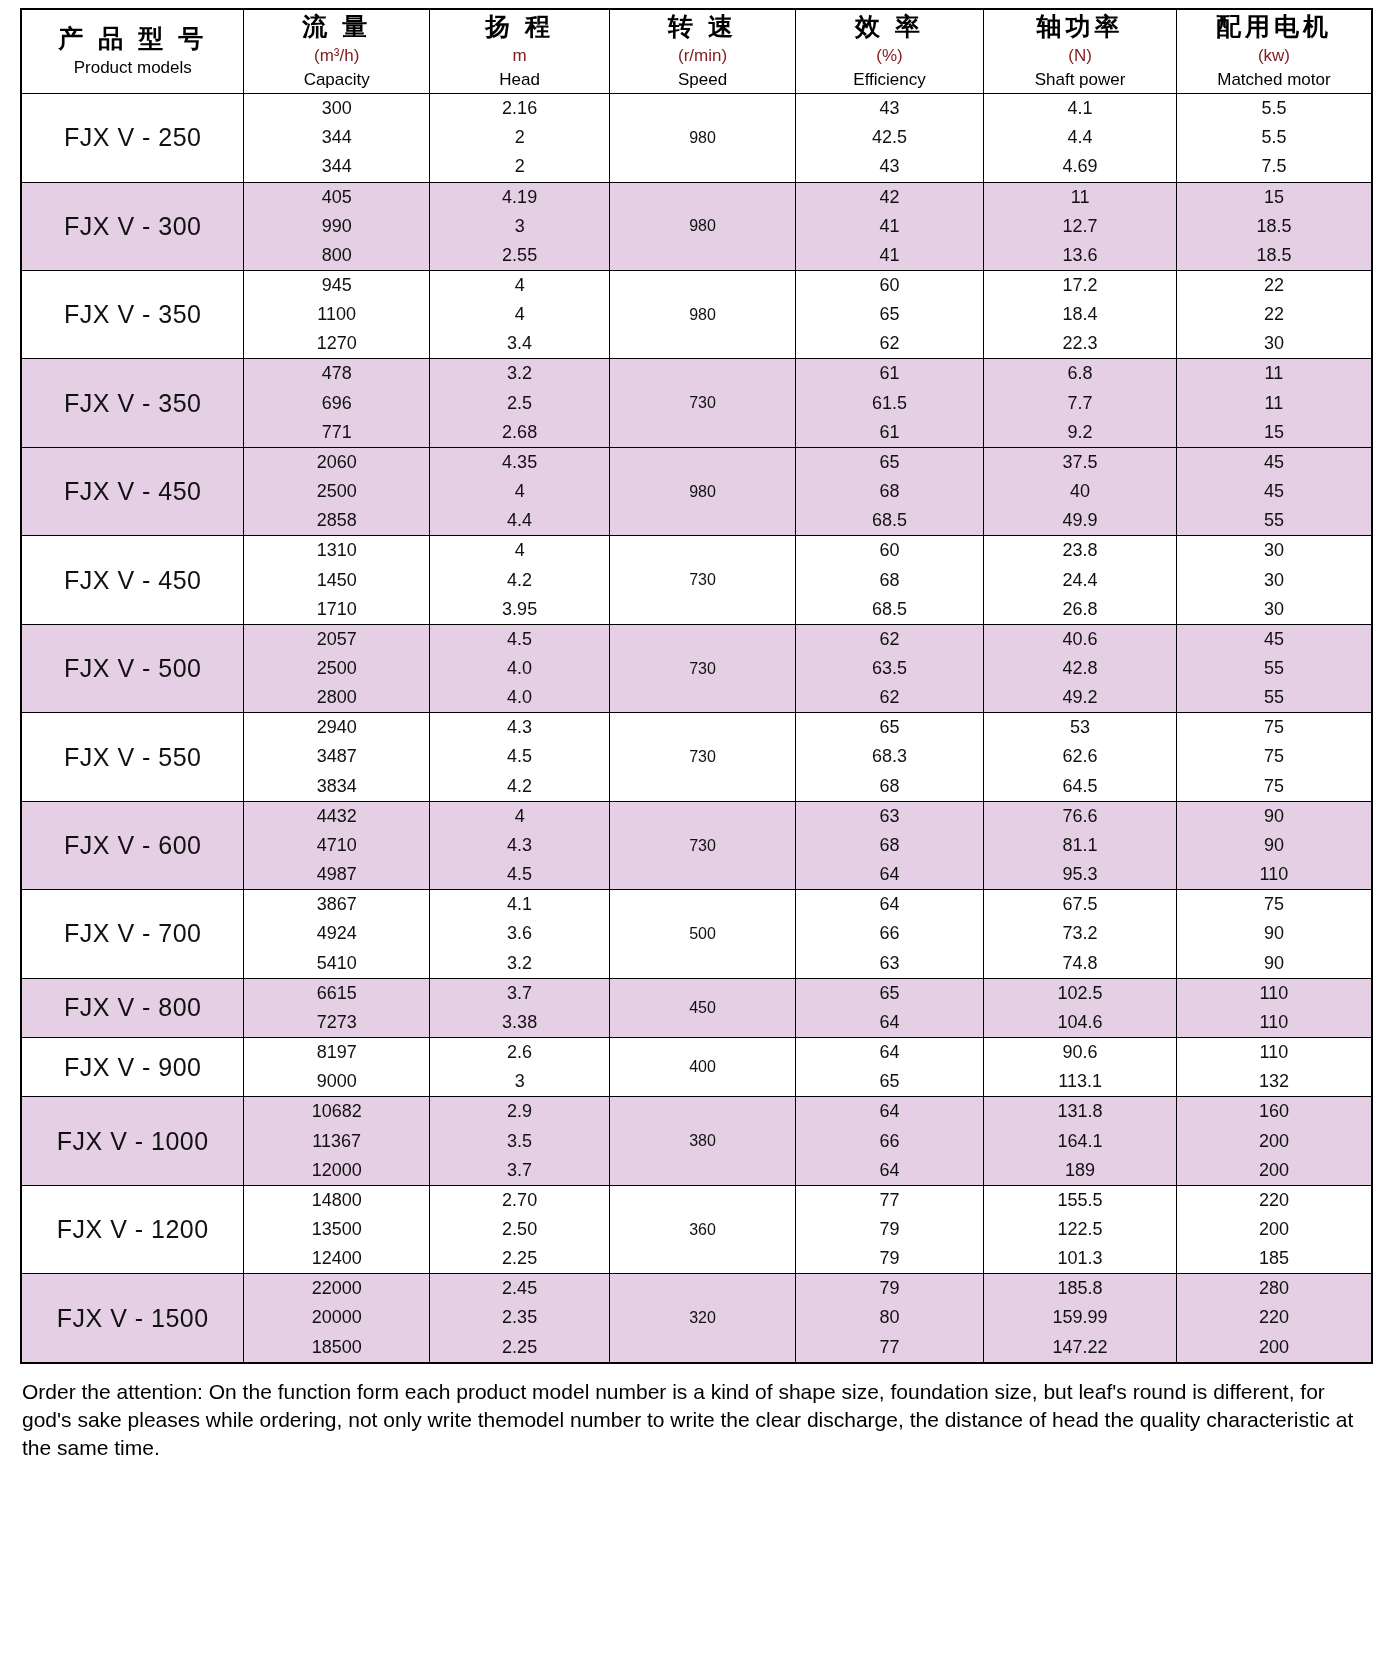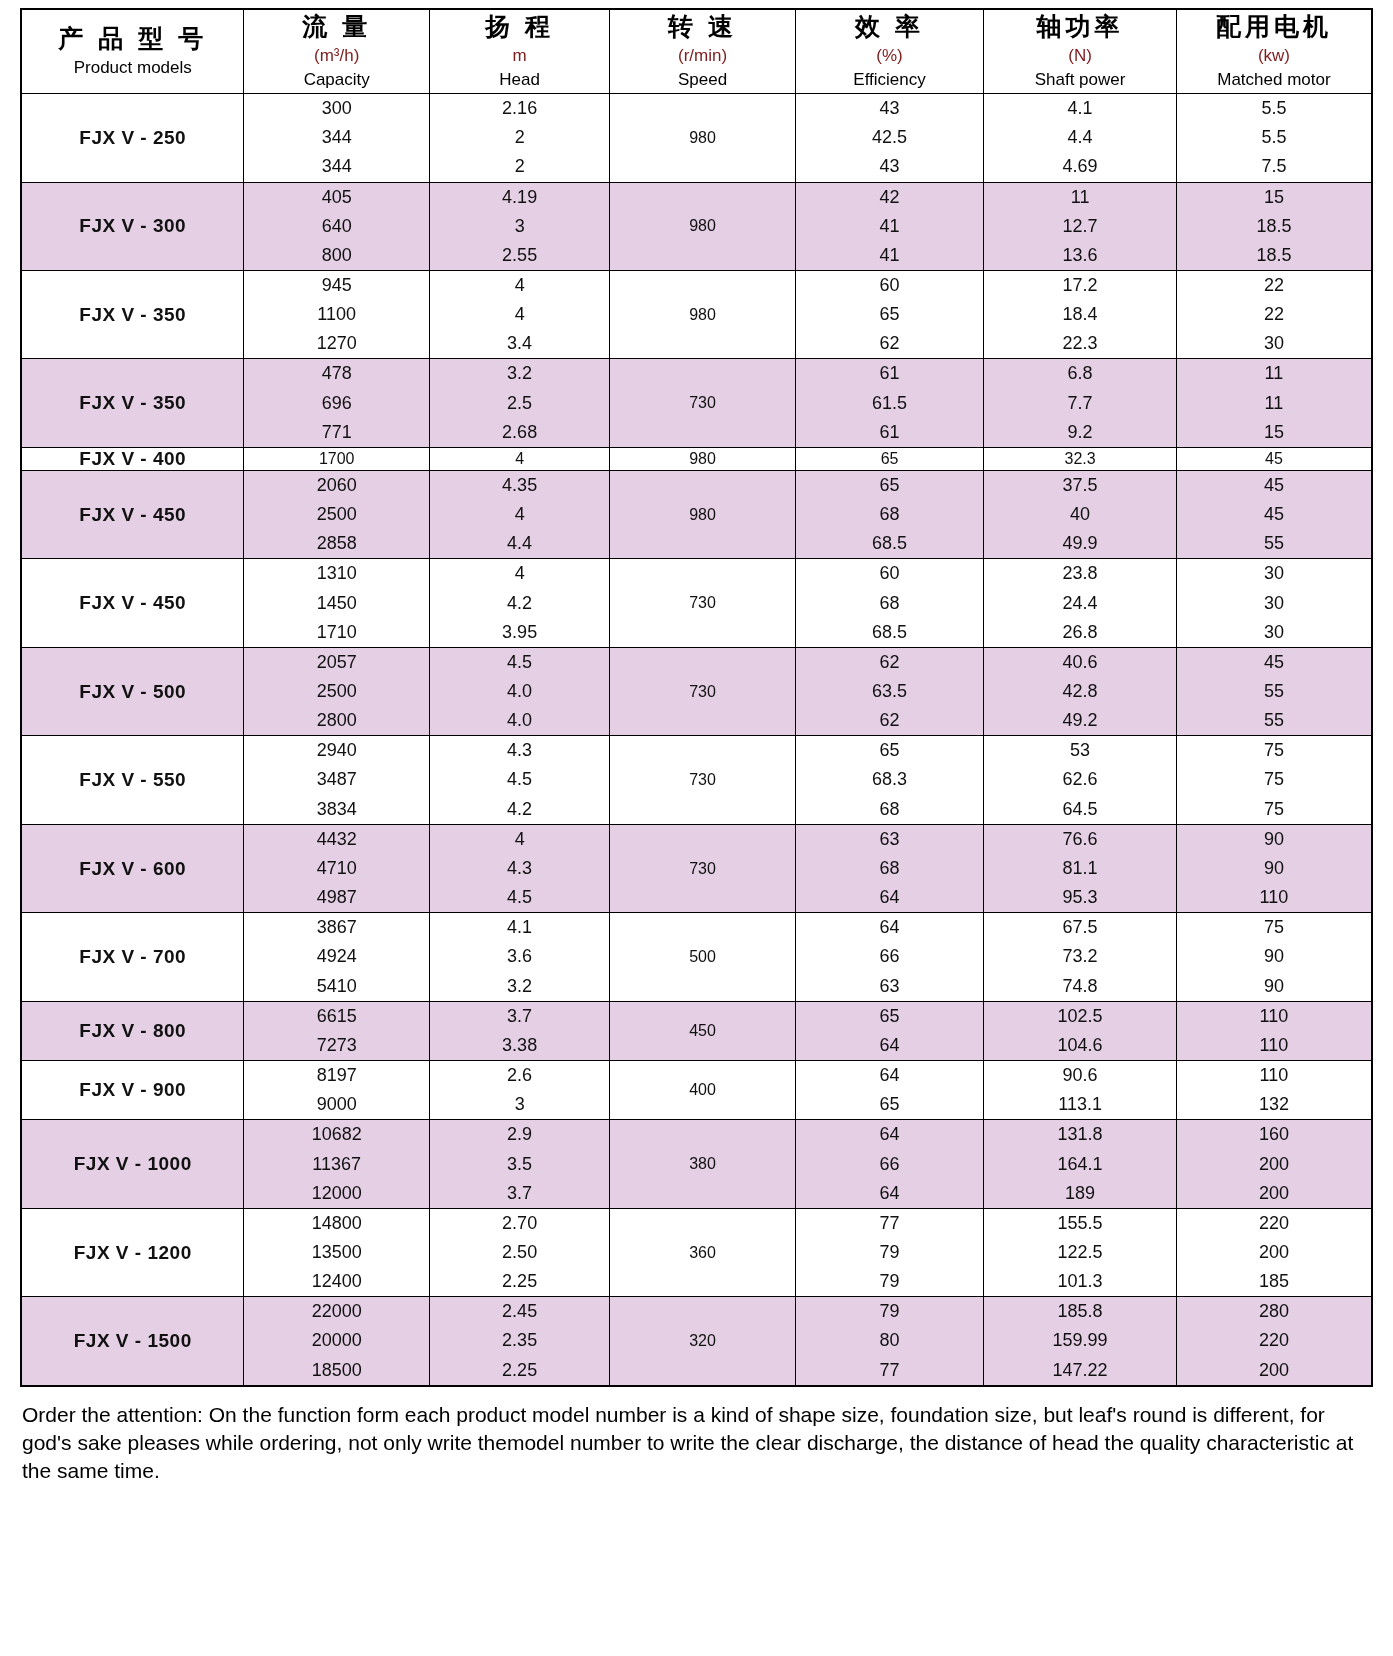--- a/index.html
+++ b/index.html
@@ -59,24 +59,23 @@
     line-height: 1.45;
     color: #000;
   }
   tbody tr.shade td {
     background: #e4cfe4;
   }
   tbody tr.plain td {
     background: #ffffff;
   }
   td.model {
-    font-size: 19px;
+    font-size: 25px;
     letter-spacing: 0.5px;
     white-space: nowrap;
-    font-weight: bold;
   }
   td.vals {
     font-size: 18px;
     line-height: 1.62;
     padding: 9px 2px 9px 2px;
   }
   td.single {
     font-size: 16px;
   }
   .vline { display: block; }
@@ -179,21 +178,21 @@
           <td class="vals">
             <span class="vline">5.5</span>
             <span class="vline">5.5</span>
             <span class="vline">7.5</span>
           </td>
         </tr>
         <tr class="shade">
           <td class="model">FJX V - 300</td>
           <td class="vals">
             <span class="vline">405</span>
-            <span class="vline">640</span>
+            <span class="vline">990</span>
             <span class="vline">800</span>
           </td>
           <td class="vals">
             <span class="vline">4.19</span>
             <span class="vline">3</span>
             <span class="vline">2.55</span>
           </td>
           <td class="single">
             <span class="vline">980</span>
           </td>
@@ -266,41 +265,20 @@
           </td>
           <td class="vals">
             <span class="vline">6.8</span>
             <span class="vline">7.7</span>
             <span class="vline">9.2</span>
           </td>
           <td class="vals">
             <span class="vline">11</span>
             <span class="vline">11</span>
             <span class="vline">15</span>
-          </td>
-        </tr>
-        <tr class="plain">
-          <td class="model">FJX V - 400</td>
-          <td class="single">
-            <span class="vline">1700</span>
-          </td>
-          <td class="single">
-            <span class="vline">4</span>
-          </td>
-          <td class="single">
-            <span class="vline">980</span>
-          </td>
-          <td class="single">
-            <span class="vline">65</span>
-          </td>
-          <td class="single">
-            <span class="vline">32.3</span>
-          </td>
-          <td class="single">
-            <span class="vline">45</span>
           </td>
         </tr>
         <tr class="shade">
           <td class="model">FJX V - 450</td>
           <td class="vals">
             <span class="vline">2060</span>
             <span class="vline">2500</span>
             <span class="vline">2858</span>
           </td>
           <td class="vals">

